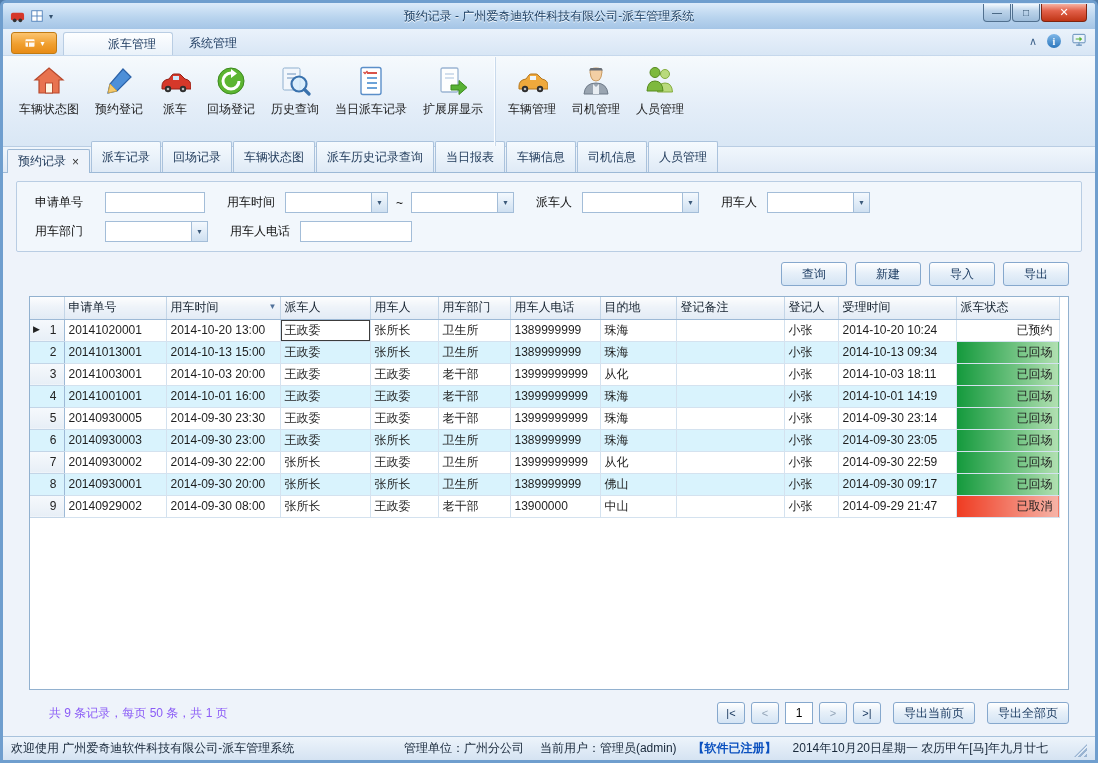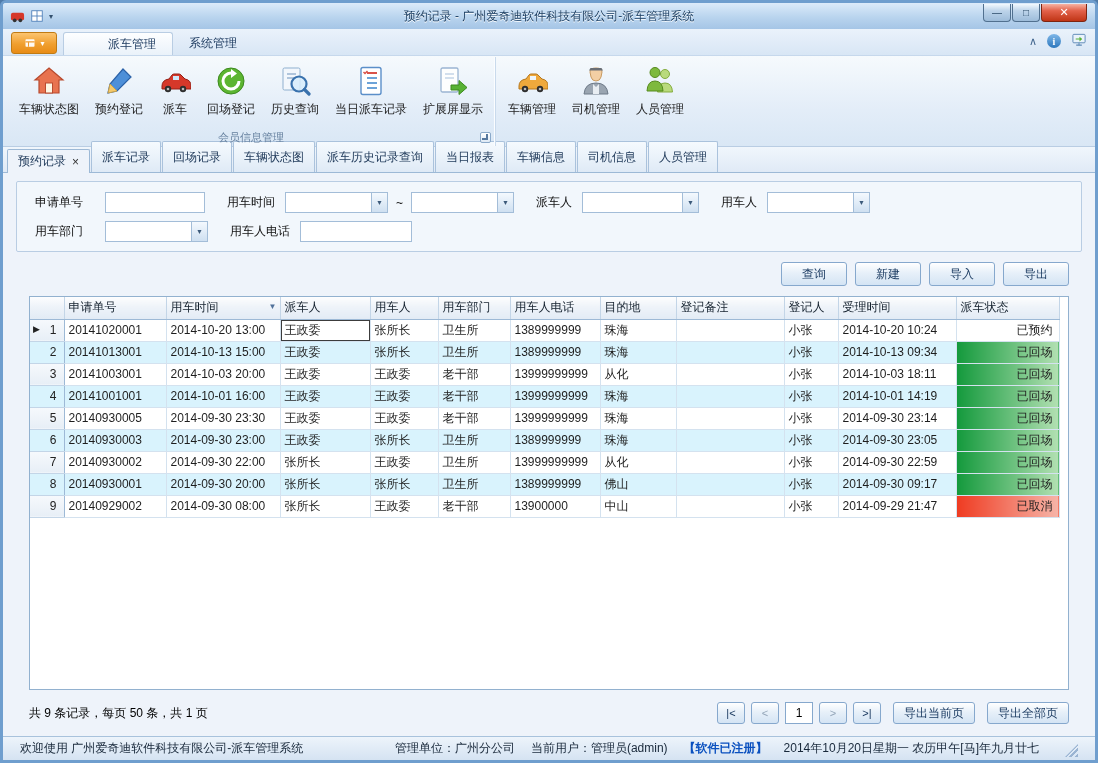--- a/index.html
+++ b/index.html
@@ -97,29 +97,29 @@
     border-right:1px solid #d4e2ef; border-bottom:1px solid #d4e2ef; background:#fff; }
   .grid tr.alt td { background:#d9f3fd; }
   .grid td.rowsel { background:linear-gradient(#f6f9fc,#e7eef6); border-right:1px solid #9db9d6;
     border-bottom:1px solid #c3d5e7; text-align:right; padding-right:7px; position:relative; color:#222; }
   .grid td.rowsel .sel-arrow { position:absolute; left:3px; top:4px; font-size:9px; color:#222; }
   .grid td.status { text-align:right; padding-right:6px; }
   .grid td.focused { box-shadow:inset 0 0 0 1px #3c3c3c; background:#fff !important; }
   .col-filter { position:absolute; right:3px; top:5px; font-size:8px; color:#51719a; cursor:default; }
 
   .grid-footer { flex:0 0 30px; margin:8px 26px 8px 26px; display:flex; align-items:center; }
-  .count-text { color:#000000; }
+  .count-text { margin-left:20px; color:#8b5cf6; }
   .pager { margin-left:auto; display:flex; align-items:center; gap:6px; }
   .pbtn { min-width:28px; height:22px; padding:0; font-size:11px; }
   .pbtn.disabled { color:#93a5b8; }
   .page-input { width:28px; height:22px; border:1px solid #86a8cd; text-align:center; font:inherit; background:#fff; }
   .exp-btn { height:22px; margin-left:6px; }
 
   
-  .statusbar { height:24px; flex:0 0 24px; display:flex; align-items:center; padding:0 17px;
+  .statusbar { height:24px; flex:0 0 24px; display:flex; align-items:center; padding:0 8px;
     background:linear-gradient(#edf4fb,#d5e3f2); border-top:1px solid #a8c2dc; color:#18283a; }
   .sb-right { margin-left:auto; display:flex; align-items:center; gap:16px; }
   .registered { color:#0a50bf; font-weight:bold; }
   .resize-grip { width:13px; height:13px; margin-left:10px; align-self:flex-end;
     background:repeating-linear-gradient(135deg,#9ab4d2 0 2px,transparent 2px 4px);
     clip-path:polygon(100% 0,100% 100%,0 100%); }
 </style>
 </head>
 <body>
 
@@ -249,24 +249,20 @@
             <span class="ricon">
               <svg viewBox="0 0 32 32">
                 <rect x="4" y="3" width="17" height="24" rx="1.5" fill="#fdfefe" stroke="#9ab4d2" stroke-width="1.3"></rect>
                 <line x1="8" y1="9" x2="17" y2="9" stroke="#c3d5e7" stroke-width="1.5"></line>
                 <line x1="8" y1="13" x2="17" y2="13" stroke="#c3d5e7" stroke-width="1.5"></line>
                 <path d="M14 20 h8 v-4.5 l8 7 -8 7 V25 h-8 z" fill="#58b234" stroke="#3c8a1e"></path>
               </svg>
             </span>
             <span class="rlabel">扩展屏显示</span>
           </div>
-        </div>
-        <div class="rgroup-label">
-          <span>会员信息管理</span>
-          <span class="launcher"></span>
         </div>
       </div>
       <div class="rgroup">
         <div class="rgroup-buttons">
           <div class="ribbon-btn">
             <span class="ricon">
               <svg viewBox="0 0 32 32">
                 <path d="M3 21 q0 -6 7 -7 l3 -4 q1 -1 2 -1 h5 q1 0 2 1 l4 4 q6 1 6 7 v3 h-29 z" fill="#efa93c" stroke="#b5771c"></path>
                 <rect x="14" y="11" width="6" height="4" fill="#eef6fc"></rect>
                 <circle cx="9" cy="24" r="3.2" fill="#2e2e2e"></circle>

